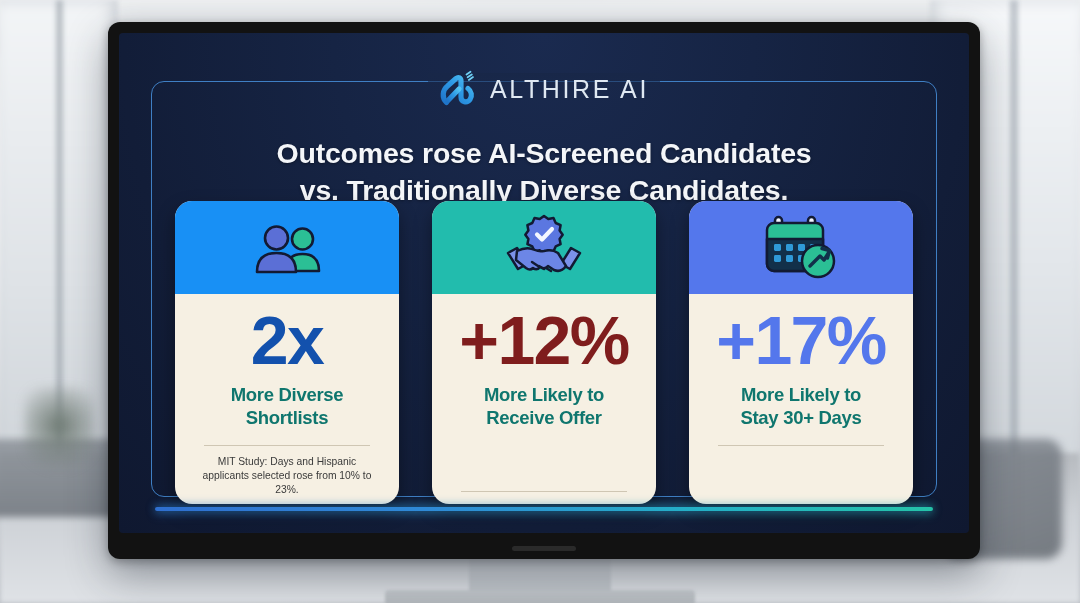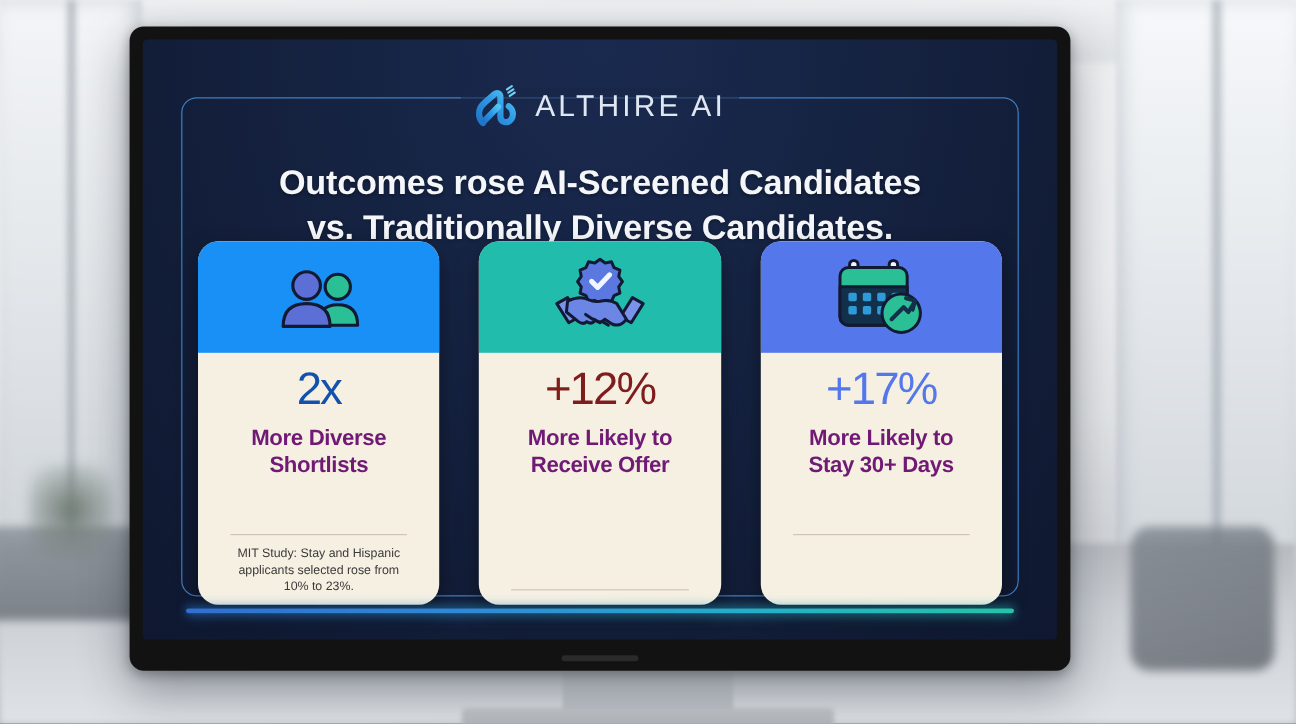--- a/index.html
+++ b/index.html
@@ -36,21 +36,21 @@
     background:linear-gradient(180deg,#b6babf,#cdd1d6 40%,#dfe2e6); filter:blur(2.5px); }
   #bg-scene .desk-l { position:absolute; left:-10px; bottom:86px; width:150px; height:78px;
     background:linear-gradient(180deg,#8e949b,#6f757c); border-radius:5px; filter:blur(3.5px); opacity:.85; }
   #bg-scene .chair-r { position:absolute; right:18px; bottom:44px; width:120px; height:120px;
     background:linear-gradient(160deg,#7f858d,#5e646b); border-radius:16px; filter:blur(4px); opacity:.8; }
   #bg-scene .plant { position:absolute; left:24px; bottom:120px; width:70px; height:96px;
     background:radial-gradient(circle at 50% 40%, #6f7b74, rgba(110,122,116,0) 70%); filter:blur(5px); }
 
   
   #monitor {
-    position:absolute; left:108px; top:22px; width:784px; height:537px;
+    position:absolute; left:108px; top:22px; width:872px; height:537px;
     background:#121212;
     border-radius:12px;
     box-shadow:0 16px 40px rgba(30,38,50,.42), 0 3px 10px rgba(0,0,0,.3);
     padding:11px 11px 26px 11px;
   }
   #monitor-notch { position:absolute; left:50%; transform:translateX(-50%);
     bottom:8px; width:64px; height:5px; border-radius:3px; background:#2a2a2a; }
 
   #stand-neck { position:absolute; left:50%; transform:translateX(-50%);
     top:556px; width:142px; height:38px;
@@ -114,25 +114,25 @@
   .card-head {
     height:93px; flex:none;
     display:flex; align-items:center; justify-content:center;
   }
   .card-head svg { display:block; }
   .card-body {
     flex:1; display:flex; flex-direction:column; align-items:center;
     padding:12px 14px 12px 14px;
   }
   .stat {
-    font-size:38px; font-weight:normal; line-height:1.02;
+    font-size:68px; font-weight:bold; line-height:1.02;
     letter-spacing:-1.6px; white-space:nowrap;
   }
   .stat-label {
-    margin-top:9px; color:#701a75; font-size:18.5px; font-weight:bold;
+    margin-top:9px; color:#0f766e; font-size:18.5px; font-weight:bold;
     line-height:1.22; text-align:center; letter-spacing:-0.3px;
   }
   .divider {
     width:85%; height:1px; background:#cfc6b3; margin:auto auto 0 auto;
     flex:none;
   }
   .card-caption {
     flex:none; height:46px; padding:9px 10px 0 10px;
     color:#3a3a3a; font-size:10.3px; line-height:1.38; text-align:center;
   }
@@ -224,21 +224,21 @@
         <div class="card-body">
           <div class="stat" style="color:#1351ad">2x</div>
           <div class="stat-label">
             <span>More Diverse</span><br>
             <span>Shortlists</span>
           </div>
           <div class="divider-wrap">
             <div class="divider"></div>
           </div>
           <div class="card-caption">
-            <span>MIT Study: Stay and Hispanic</span>
+            <span>MIT Study: Days and Hispanic</span>
             <span>applicants selected rose from 10% to 23%.</span>
           </div>
         </div>
       </div>
 
       <div class="card">
         <div class="card-head" style="background:#22bcad">
           <span>
             <svg viewBox="0 0 84 70" width="84" height="70" aria-hidden="true">
               <g stroke="#121a33" stroke-width="2.5" stroke-linejoin="round" stroke-linecap="round">

